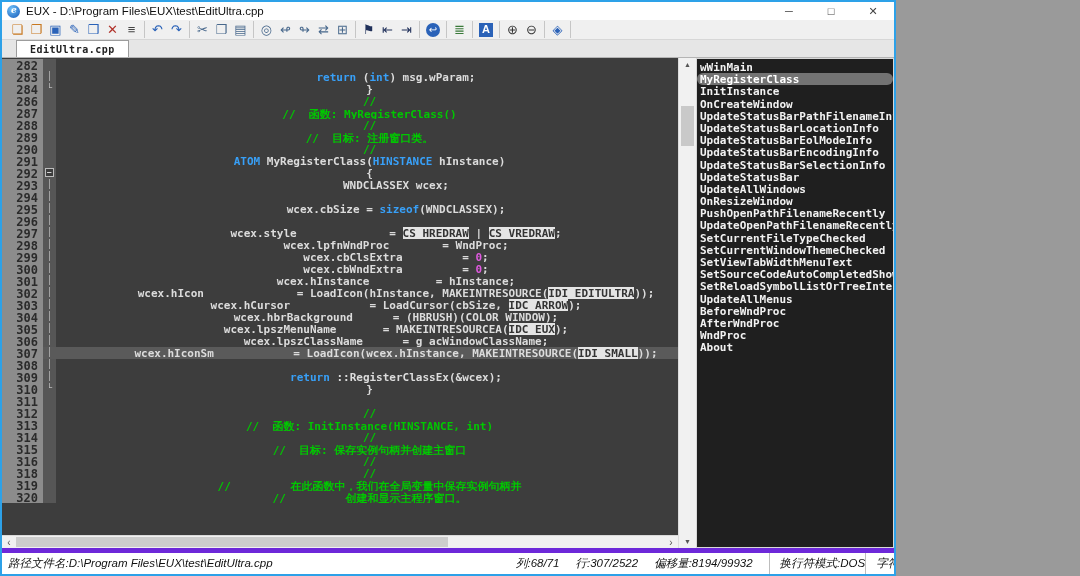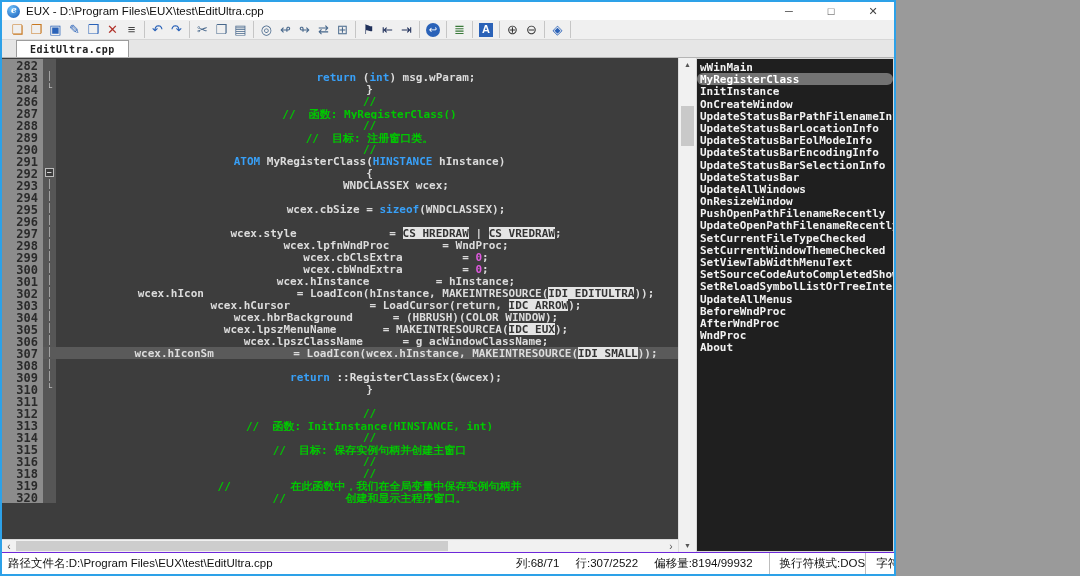--- a/index.html
+++ b/index.html
@@ -52,22 +52,22 @@
     font-size:7px;color:#555;}
   .vs-up{top:0;} .vs-down{bottom:0;}
   .vs-thumb{position:absolute;top:48px;left:2px;right:2px;height:40px;background:#c9c9c9;}
   
   .funcpanel{flex:0 0 198px;background:#1f1f1f;border:1px solid #d8d8d8;box-sizing:border-box;overflow:hidden;
     padding-top:2px;z-index:1;}
   .fn-item{height:12.2px;line-height:12.2px;font:bold 11px "DejaVu Sans Mono",monospace;color:#f2f2f2;
     white-space:pre;padding-left:3px;overflow:hidden;}
   .fn-item.selected{background:#737373;color:#fff;border-radius:6px;}
   
-  .statusbar{flex:0 0 21px;border-top:1px solid #6d28d9;background:#fff;display:flex;align-items:center;
-    font-size:11.5px;color:#111;white-space:nowrap;overflow:hidden;}
+  .statusbar{flex:0 0 21px;border-top:5px solid #6d28d9;background:#fff;display:flex;align-items:center;
+    font-size:11.5px;color:#111;white-space:nowrap;overflow:hidden;font-style:italic;}
   .st-path{flex:0 0 508px;padding-left:6px;overflow:hidden;}
   .st-plain{margin-right:16px;}
   .st-div{flex:1;border-left:1px solid #bdbdbd;padding-left:10px;align-self:stretch;display:flex;align-items:center;}
   .resize-grip{color:#bbb;font-size:9px;padding-right:3px;}
   
   .watermark{position:absolute;left:697px;top:499px;height:44px;display:flex;align-items:center;gap:13px;
     z-index:5;color:#c3c3c3;font-size:26px;font-weight:bold;opacity:.88;pointer-events:none;white-space:nowrap;}
   .wm-gap{width:14px;}
 </style>
 </head>
@@ -155,21 +155,21 @@
           <div class="line"><span class="gut">293</span><span class="fold">│</span><span class="code"><span class="seg-pl">        WNDCLASSEX wcex;</span></span></div>
           <div class="line"><span class="gut">294</span><span class="fold">│</span><span class="code"></span></div>
           <div class="line"><span class="gut">295</span><span class="fold">│</span><span class="code"><span class="seg-pl">        wcex.cbSize = </span><span class="seg-kw">sizeof</span><span class="seg-pl">(WNDCLASSEX);</span></span></div>
           <div class="line"><span class="gut">296</span><span class="fold">│</span><span class="code"></span></div>
           <div class="line"><span class="gut">297</span><span class="fold">│</span><span class="code"><span class="seg-pl">        wcex.style              = </span><span class="seg-sel">CS_HREDRAW</span><span class="seg-pl"> | </span><span class="seg-sel">CS_VREDRAW</span><span class="seg-pl">;</span></span></div>
           <div class="line"><span class="gut">298</span><span class="fold">│</span><span class="code"><span class="seg-pl">        wcex.lpfnWndProc        = WndProc;</span></span></div>
           <div class="line"><span class="gut">299</span><span class="fold">│</span><span class="code"><span class="seg-pl">        wcex.cbClsExtra         = </span><span class="seg-num">0</span><span class="seg-pl">;</span></span></div>
           <div class="line"><span class="gut">300</span><span class="fold">│</span><span class="code"><span class="seg-pl">        wcex.cbWndExtra         = </span><span class="seg-num">0</span><span class="seg-pl">;</span></span></div>
           <div class="line"><span class="gut">301</span><span class="fold">│</span><span class="code"><span class="seg-pl">        wcex.hInstance          = hInstance;</span></span></div>
           <div class="line"><span class="gut">302</span><span class="fold">│</span><span class="code"><span class="seg-pl">        wcex.hIcon              = LoadIcon(hInstance, MAKEINTRESOURCE(</span><span class="seg-sel">IDI_EDITULTRA</span><span class="seg-pl">));</span></span></div>
-          <div class="line"><span class="gut">303</span><span class="fold">│</span><span class="code"><span class="seg-pl">        wcex.hCursor            = LoadCursor(return, </span><span class="seg-sel">IDC_ARROW</span><span class="seg-pl">);</span></span></div>
+          <div class="line"><span class="gut">303</span><span class="fold">│</span><span class="code"><span class="seg-pl">        wcex.hCursor            = LoadCursor(cbSize, </span><span class="seg-sel">IDC_ARROW</span><span class="seg-pl">);</span></span></div>
           <div class="line"><span class="gut">304</span><span class="fold">│</span><span class="code"><span class="seg-pl">        wcex.hbrBackground      = (HBRUSH)(COLOR_WINDOW);</span></span></div>
           <div class="line"><span class="gut">305</span><span class="fold">│</span><span class="code"><span class="seg-pl">        wcex.lpszMenuName       = MAKEINTRESOURCEA(</span><span class="seg-sel">IDC_EUX</span><span class="seg-pl">);</span></span></div>
           <div class="line"><span class="gut">306</span><span class="fold">│</span><span class="code"><span class="seg-pl">        wcex.lpszClassName      = g_acWindowClassName;</span></span></div>
           <div class="line current"><span class="gut">307</span><span class="fold">│</span><span class="code"><span class="seg-pl">        wcex.hIconSm            = LoadIcon(wcex.hInstance, MAKEINTRESOURCE(</span><span class="seg-sel">IDI_SMALL</span><span class="seg-pl">));</span></span></div>
           <div class="line"><span class="gut">308</span><span class="fold">│</span><span class="code"></span></div>
           <div class="line"><span class="gut">309</span><span class="fold">│</span><span class="code"><span class="seg-pl">        </span><span class="seg-kw">return</span><span class="seg-pl"> ::RegisterClassEx(&amp;wcex);</span></span></div>
           <div class="line"><span class="gut">310</span><span class="fold">└</span><span class="code"><span class="seg-pl">}</span></span></div>
           <div class="line"><span class="gut">311</span><span class="fold"></span><span class="code"></span></div>
           <div class="line"><span class="gut">312</span><span class="fold"></span><span class="code"><span class="seg-cm">//</span></span></div>
           <div class="line"><span class="gut">313</span><span class="fold"></span><span class="code"><span class="seg-cm">//  函数: InitInstance(HINSTANCE, int)</span></span></div>

